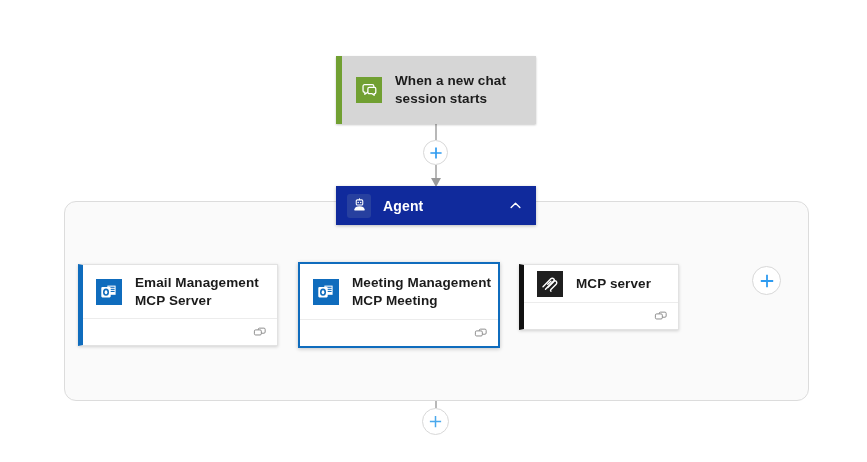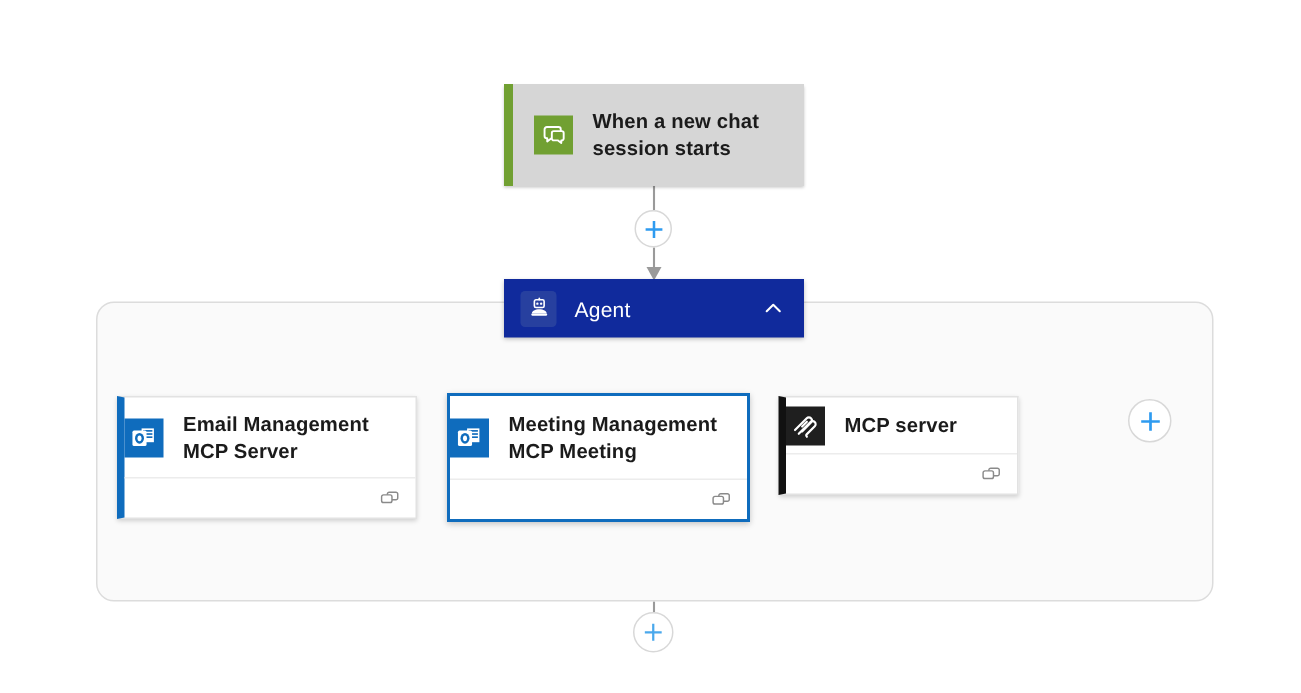--- a/index.html
+++ b/index.html
@@ -94,21 +94,21 @@
     margin-right: 12px;
     border-radius: 3px;
     background: #27409f;
     display: flex;
     align-items: center;
     justify-content: center;
     flex: 0 0 auto;
   }
   .agent-title {
     font-size: 14px;
-    font-weight: normal;
+    font-weight: bold;
     color: #ffffff;
     letter-spacing: 0.15px;
     flex: 1 1 auto;
   }
   .agent-chevron {
     width: 26px;
     height: 100%;
     display: flex;
     align-items: center;
     justify-content: center;
@@ -152,21 +152,21 @@
   }
   .tool-card.selected {
     border: 2px solid #0f6cbd;
     box-shadow: 0 1px 4px rgba(0,0,0,0.22);
   }
 
   .card-body {
     flex: 1 1 auto;
     display: flex;
     align-items: center;
-    padding-left: 0;
+    padding-left: 13px;
   }
   .card-icon {
     width: 26px;
     height: 26px;
     flex: 0 0 auto;
     margin-right: 13px;
     display: flex;
     align-items: center;
     justify-content: center;
   }

